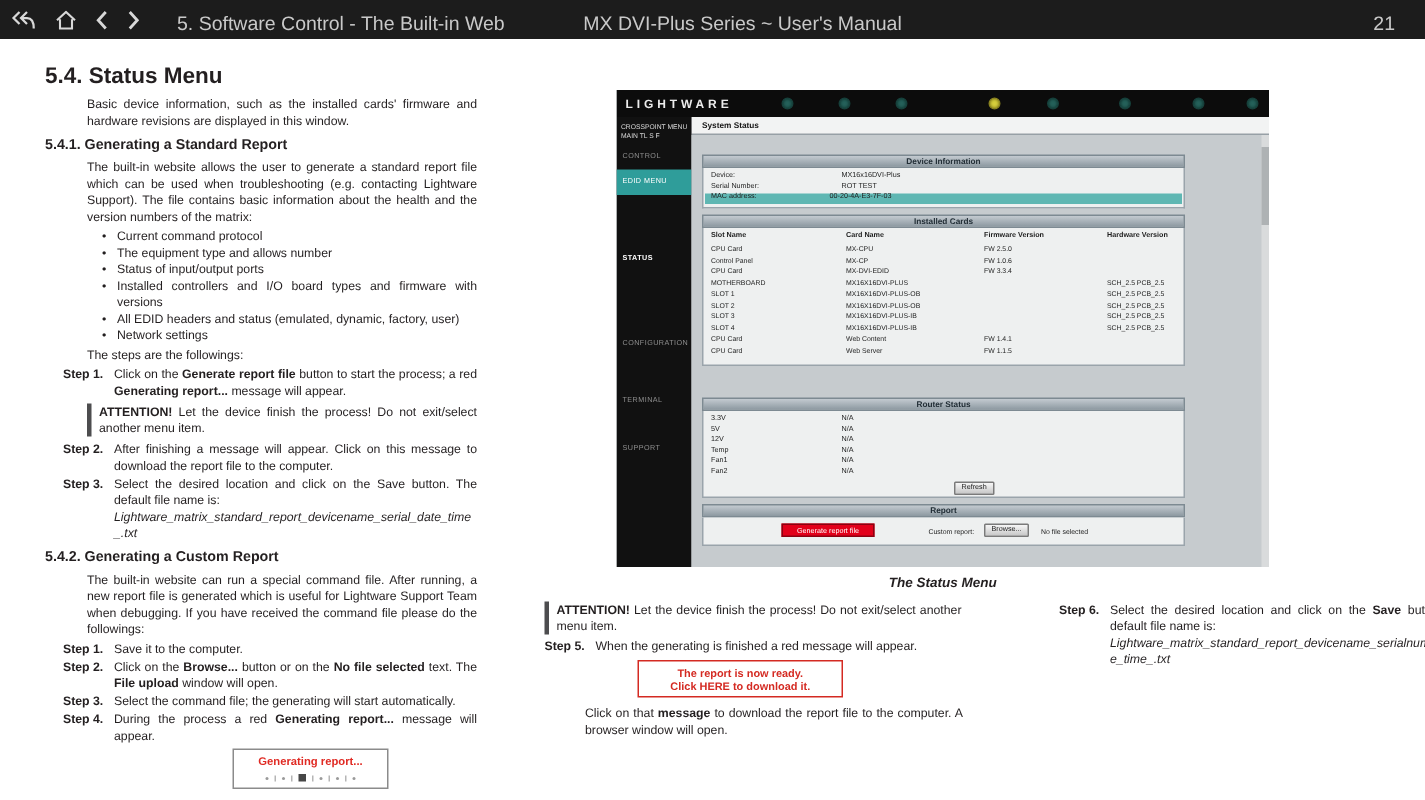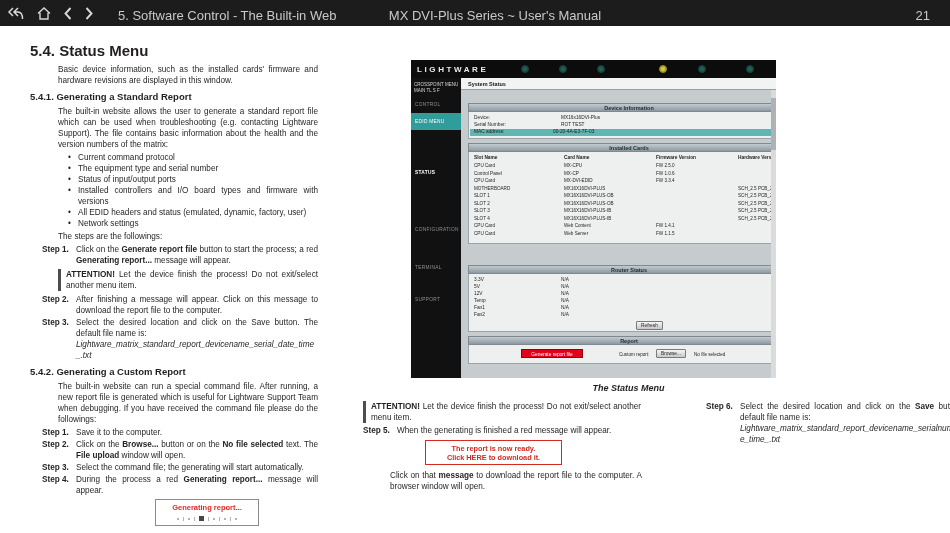--- a/index.html
+++ b/index.html
@@ -46,21 +46,21 @@
   .mid-col { position:absolute; left:363px; top:401px; width:278px; }
   .ready-box { width:137px; border:1px solid #d42a22; background:#fff; text-align:center; padding:3px 0 2px 0; margin:4px 0 5px 62px; }
   .ready-box div { color:#d42a22; font-size:7.3px; font-weight:bold; line-height:9px; }
   .mid-para { margin-left:27px; width:252px; }
 
   .right-col { position:absolute; left:670px; top:401px; width:276px;margin-left:36px; }
 
   .caption { position:absolute; left:411px; top:383px; width:435px; text-align:center; font-size:9px; font-weight:bold; font-style:italic; }
 
   
-  .shot { position:absolute; left:411px; top:60px; width:365px; height:318px; background:#c6cbce; overflow:hidden; }
+  .shot { position:absolute; left:411px; top:60px; width:435px; height:318px; background:#c6cbce; overflow:hidden; }
   .shot-header { position:absolute; top:0; left:0; width:100%; height:18px; background:#0c0c0c; }
   .shot-logo { position:absolute; left:6px; top:5px; color:#ececec; font-size:8px; font-weight:bold; letter-spacing:2.6px; }
   .sdot { position:absolute; top:5px; width:8px; height:8px; border-radius:50%; }
   .sdot.g { background:#25615a; box-shadow:inset 0 0 2px #0a2a26; border:1px solid #16403b; }
   .sdot.y { background:#d6ce3c; box-shadow:inset 0 0 2px #6e6610; border:1px solid #8a831f; }
   .shot-tabbar { position:absolute; left:50px; top:18px; right:0; height:12px; background:#f2f3f3; border-bottom:1px solid #97a0a6; }
   .tab-label { font-size:5.5px; font-weight:bold; color:#151515; padding:3px 0 0 7px; display:block; }
   .shot-side { position:absolute; left:0; top:18px; bottom:0; width:50px; background:#111111; }
   .side-top { position:absolute; top:4px; left:3px; right:2px; color:#d8d8d8; font-size:4.5px; line-height:6px; }
   .side-item { position:absolute; left:0; width:100%; padding:2px 4px; font-size:4.8px; letter-spacing:.3px; color:#8f8f8f; }
@@ -122,21 +122,21 @@
   </header>
 
   <section class="lcol">
     <h1 class="sec-title">5.4. Status Menu</h1>
     <p class="body ind just">Basic device information, such as the installed cards' firmware and hardware revisions are displayed in this window.</p>
 
     <h2 class="sub-title">5.4.1. Generating a Standard Report</h2>
     <p class="body ind just">The built-in website allows the user to generate a standard report file which can be used when troubleshooting (e.g. contacting Lightware Support). The file contains basic information about the health and the version numbers of the matrix:</p>
     <ul class="blist">
       <li>Current command protocol</li>
-      <li>The equipment type and serial number</li>
+      <li>The equipment type and allows number</li>
       <li>Status of input/output ports</li>
       <li class="just">Installed controllers and I/O board types and firmware with versions</li>
       <li>All EDID headers and status (emulated, dynamic, factory, user)</li>
       <li>Network settings</li>
     </ul>
     <p class="body ind">The steps are the followings:</p>
 
     <div class="step">
       <span class="lab">Step 1.</span>
       <span class="txt just"><span>Click on the </span><b>Generate report file</b><span> button to start the process; a red </span><b>Generating report...</b><span> message will appear.</span></span>

